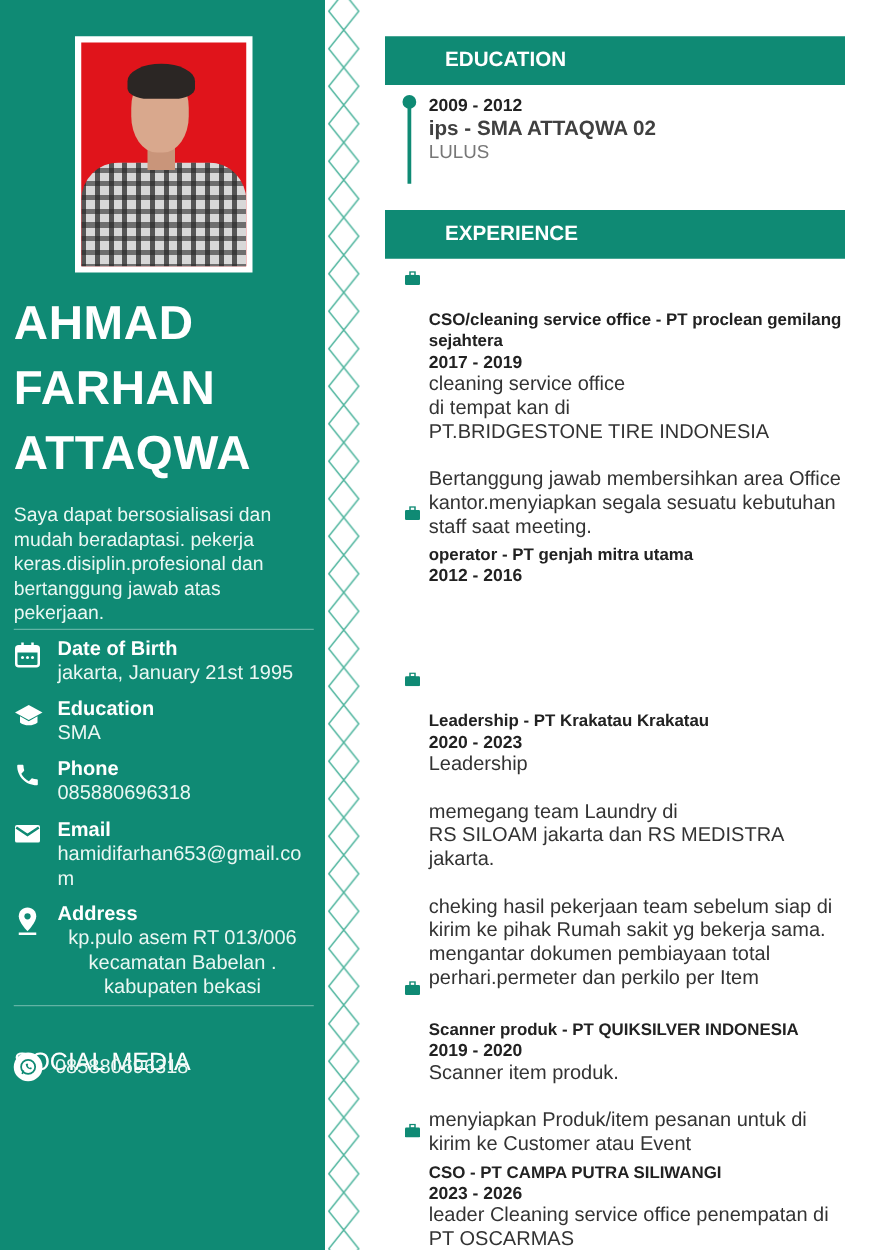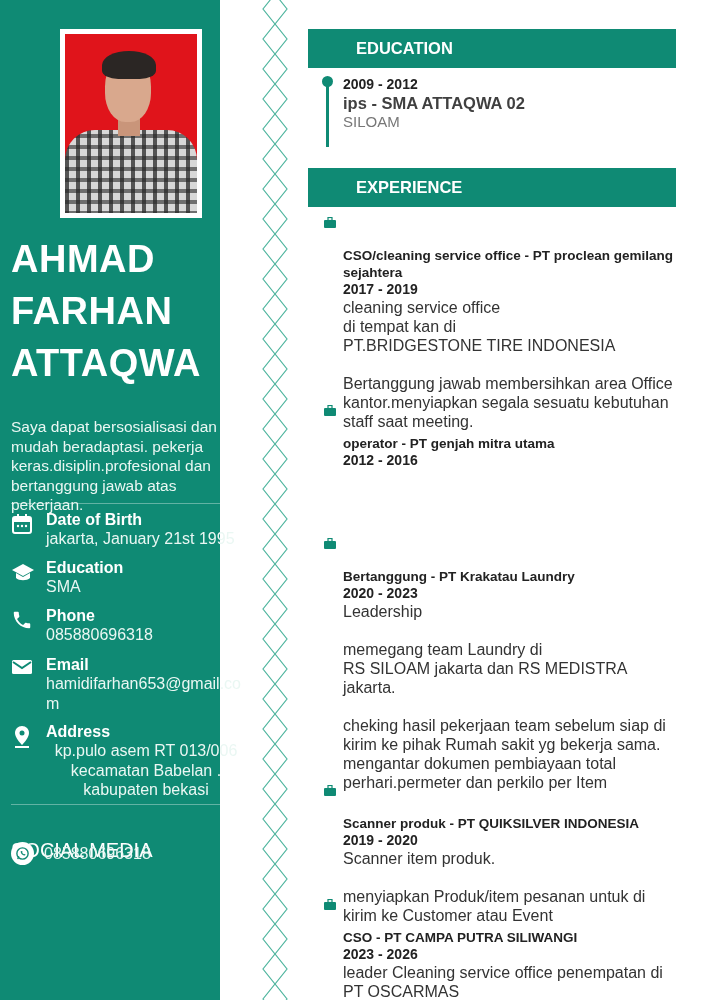--- a/index.html
+++ b/index.html
@@ -1,35 +1,35 @@
 <!DOCTYPE html>
 <html><head>
 <meta charset="utf-8">
 <style>
   * { box-sizing: border-box; margin: 0; padding: 0; }
   html, body { width: 706px; height: 1000px; overflow: hidden; background: #fff; }
   body { font-family: "Liberation Sans", "DejaVu Sans", sans-serif; position: relative; }
 
-  .sidebar { position: absolute; left: 0; top: 0; width: 220px; height: 1000px; background: #0f8a74; color: #fff; padding-left: 24px; }
+  .sidebar { position: absolute; left: 0; top: 0; width: 260px; height: 1000px; background: #0f8a74; color: #fff; padding-left: 24px; }
   .pattern { position: absolute; left: 260px; top: 0; width: 30px; height: 1000px; background: #fff; }
   .pattern svg { display: block; }
 
   .photo-frame { position: absolute; left: 60px; top: 29px; width: 142px; height: 189px; background: #fff; padding: 5px; }
   .photo { width: 100%; height: 100%; background: #e0141b; position: relative; overflow: hidden; }
   .photo .head { position: absolute; left: 40px; top: 22px; width: 46px; height: 66px; background: #d9a88d; border-radius: 46% 46% 44% 44%; }
   .photo .hair { position: absolute; left: 37px; top: 17px; width: 54px; height: 28px; background: #2b2624; border-radius: 50% 50% 30% 30%; }
   .photo .neck { position: absolute; left: 53px; top: 80px; width: 22px; height: 22px; background: #c9957a; }
   .photo .shirt { position: absolute; left: 0; top: 96px; width: 132px; height: 85px; border-radius: 30px 30px 0 0;
     background:
       repeating-linear-gradient(90deg, rgba(40,40,40,.75) 0 4px, transparent 4px 11px),
       repeating-linear-gradient(0deg, rgba(40,40,40,.6) 0 4px, transparent 4px 11px),
       #d8d8d8; }
 
   .name { position: absolute; left: 11px; top: 233px; font-size: 38px; font-weight: bold; line-height: 52px; letter-spacing: 0.5px; }
-  .summary { position: absolute; left: 11px; top: 403px; width: 240px; font-size: 15.5px; line-height: 19.5px; color: #eaf7f3; margin-top: 14px; }
+  .summary { position: absolute; left: 11px; top: 403px; width: 240px; font-size: 15.5px; line-height: 19.5px; color: #eaf7f3; }
   .divider { position: absolute; left: 11px; height: 1px; width: 240px; background: rgba(255,255,255,.35); }
 
   .info { position: absolute; left: 11px; width: 245px; display: flex; }
   .info .ico { width: 35px; flex: none; padding-top: 3px; }
   .info .lbl { font-size: 16px; font-weight: bold; line-height: 19px; }
   .info .val { font-size: 16px; line-height: 19.5px; color: #eaf7f3; word-break: break-all; }
 
   .social-title { position: absolute; left: 11px; top: 810px; font-size: 20px; line-height: 24px; margin-top: 28px; }
   .social-row { position: absolute; left: 11px; top: 842px; display: flex; align-items: center; }
   .wa { width: 23px; height: 23px; border-radius: 50%; background: #fff; display: flex; align-items: center; justify-content: center; margin-right: 10px; }
@@ -169,21 +169,21 @@
   </svg>
 </div>
 
 <div class="section-head" style="top:29px">EDUCATION</div>
 <div class="edu">
   <div class="dot"></div>
   <div class="line"></div>
   <div class="txt">
     <div class="years">2009 - 2012</div>
     <div class="school">ips - SMA ATTAQWA 02</div>
-    <div class="status">SILOAM</div>
+    <div class="status">LULUS</div>
   </div>
 </div>
 
 <div class="section-head" style="top:168px">EXPERIENCE</div>
 
 <div class="exp" style="top:215px">
   <svg class="bag" width="12" height="11" viewBox="0 0 12 11">
       <rect x="0" y="3" width="12" height="8" rx="1" fill="#0f8a74"></rect>
       <rect x="4" y="0.5" width="4" height="3" fill="none" stroke="#0f8a74" stroke-width="1.2"></rect>
     </svg>
@@ -208,21 +208,21 @@
     <div class="years">2012 - 2016</div>
   </div>
 </div>
 
 <div class="exp" style="top:536px">
   <svg class="bag" width="12" height="11" viewBox="0 0 12 11">
       <rect x="0" y="3" width="12" height="8" rx="1" fill="#0f8a74"></rect>
       <rect x="4" y="0.5" width="4" height="3" fill="none" stroke="#0f8a74" stroke-width="1.2"></rect>
     </svg>
   <div class="body">
-    <div class="title">Bertanggung  - PT Krakatau Laundry</div>
+    <div class="title">Leadership  - PT Krakatau Krakatau</div>
     <div class="years">2020 - 2023</div>
     <div class="desc">Leadership
 
 memegang team Laundry di
 RS SILOAM jakarta dan RS MEDISTRA jakarta.
 
 cheking hasil pekerjaan team sebelum siap di kirim ke pihak Rumah sakit yg bekerja sama.
 mengantar dokumen pembiayaan total perhari.permeter dan perkilo per Item</div>
   </div>
 </div>

